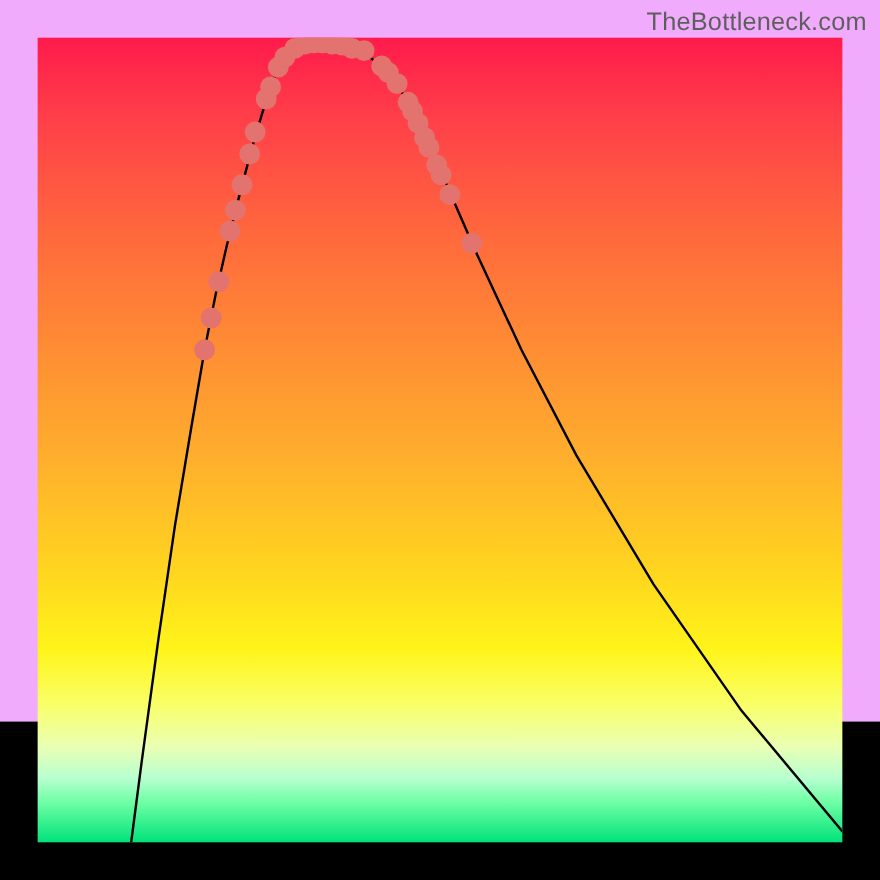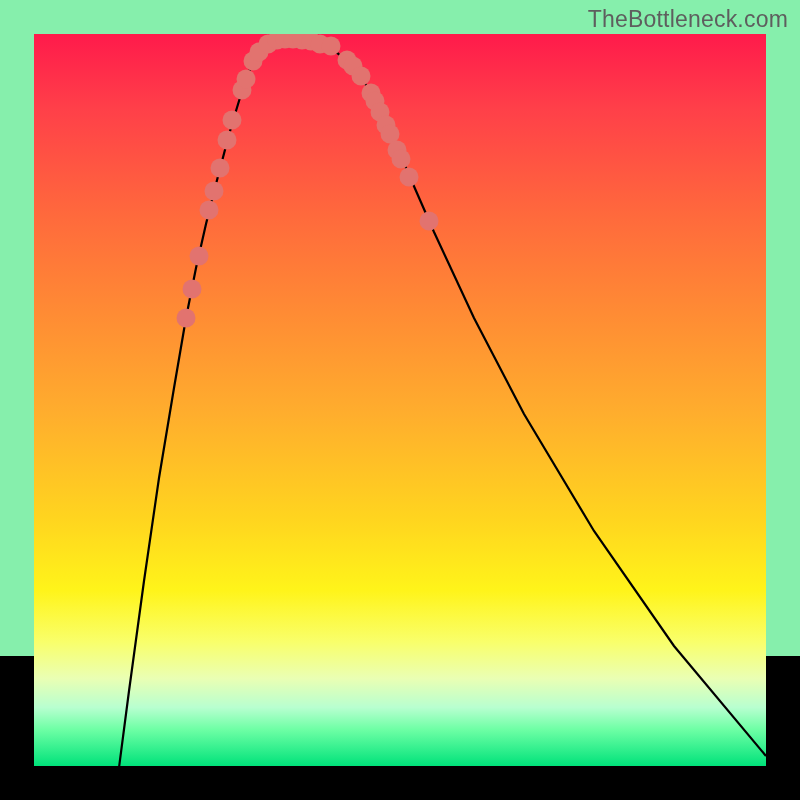--- a/index.html
+++ b/index.html
@@ -10,21 +10,21 @@
     background: #000;
     overflow: hidden;
     font-family: Arial, Helvetica, sans-serif;
   }
   .frame {
     position: absolute;
     top: 0;
     left: 0;
     width: 800px;
     height: 656px;
-    background: #86efac;
+    background: #f0abfc;
   }
   .plot-area {
     position: absolute;
     top: 34px;
     left: 34px;
     width: 732px;
     height: 732px;
     overflow: hidden;
   }
   .gradient-bg {

